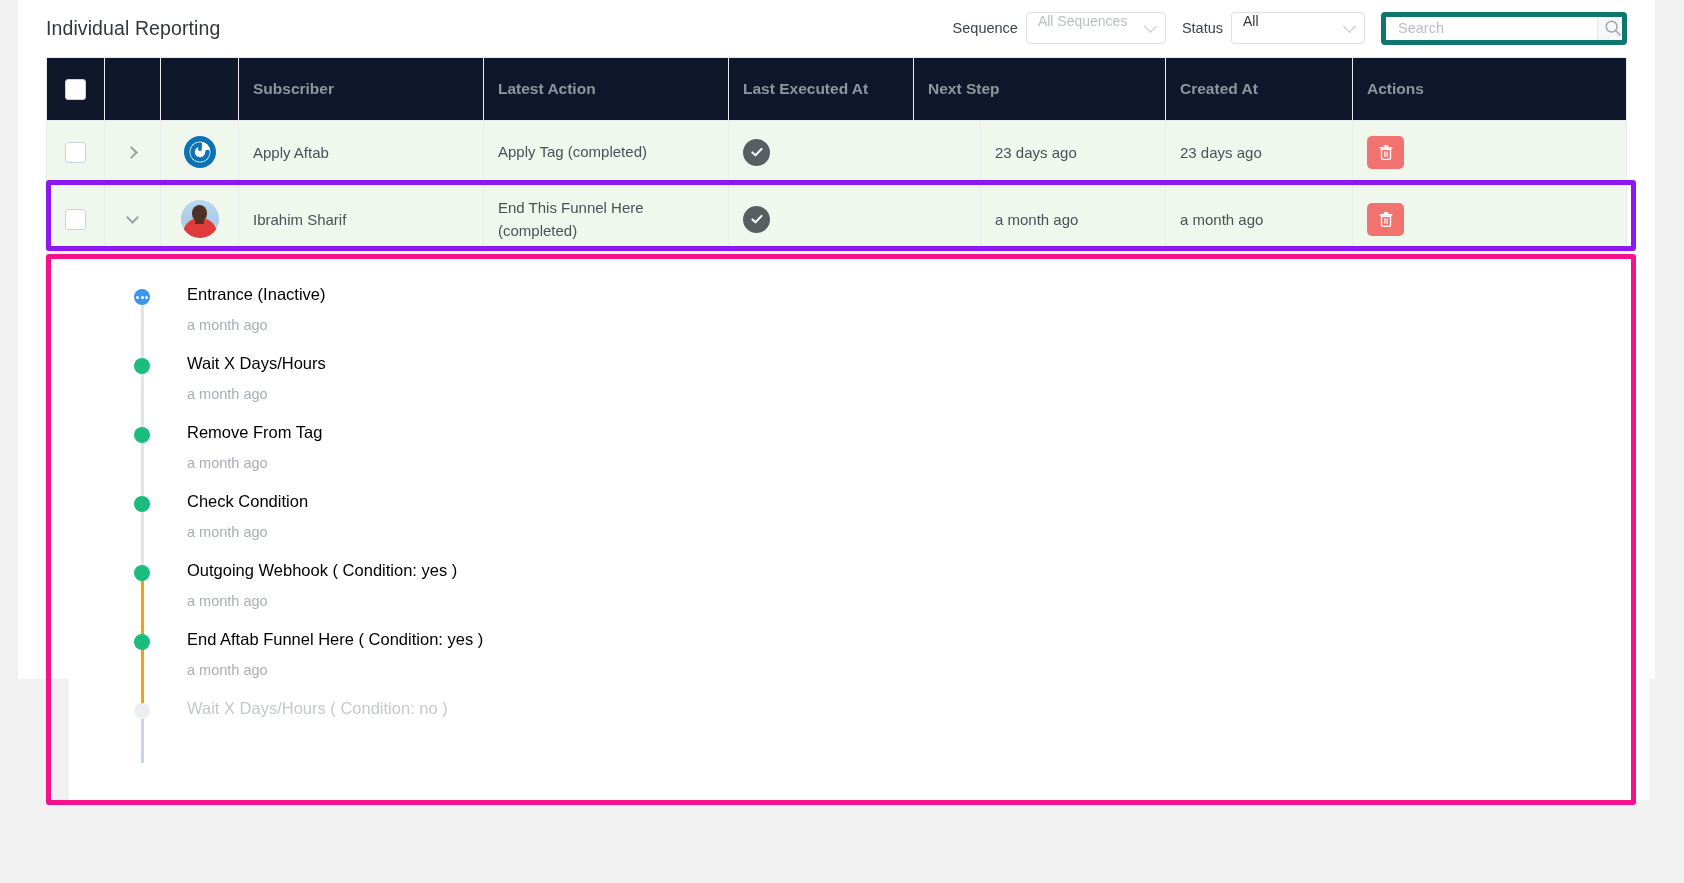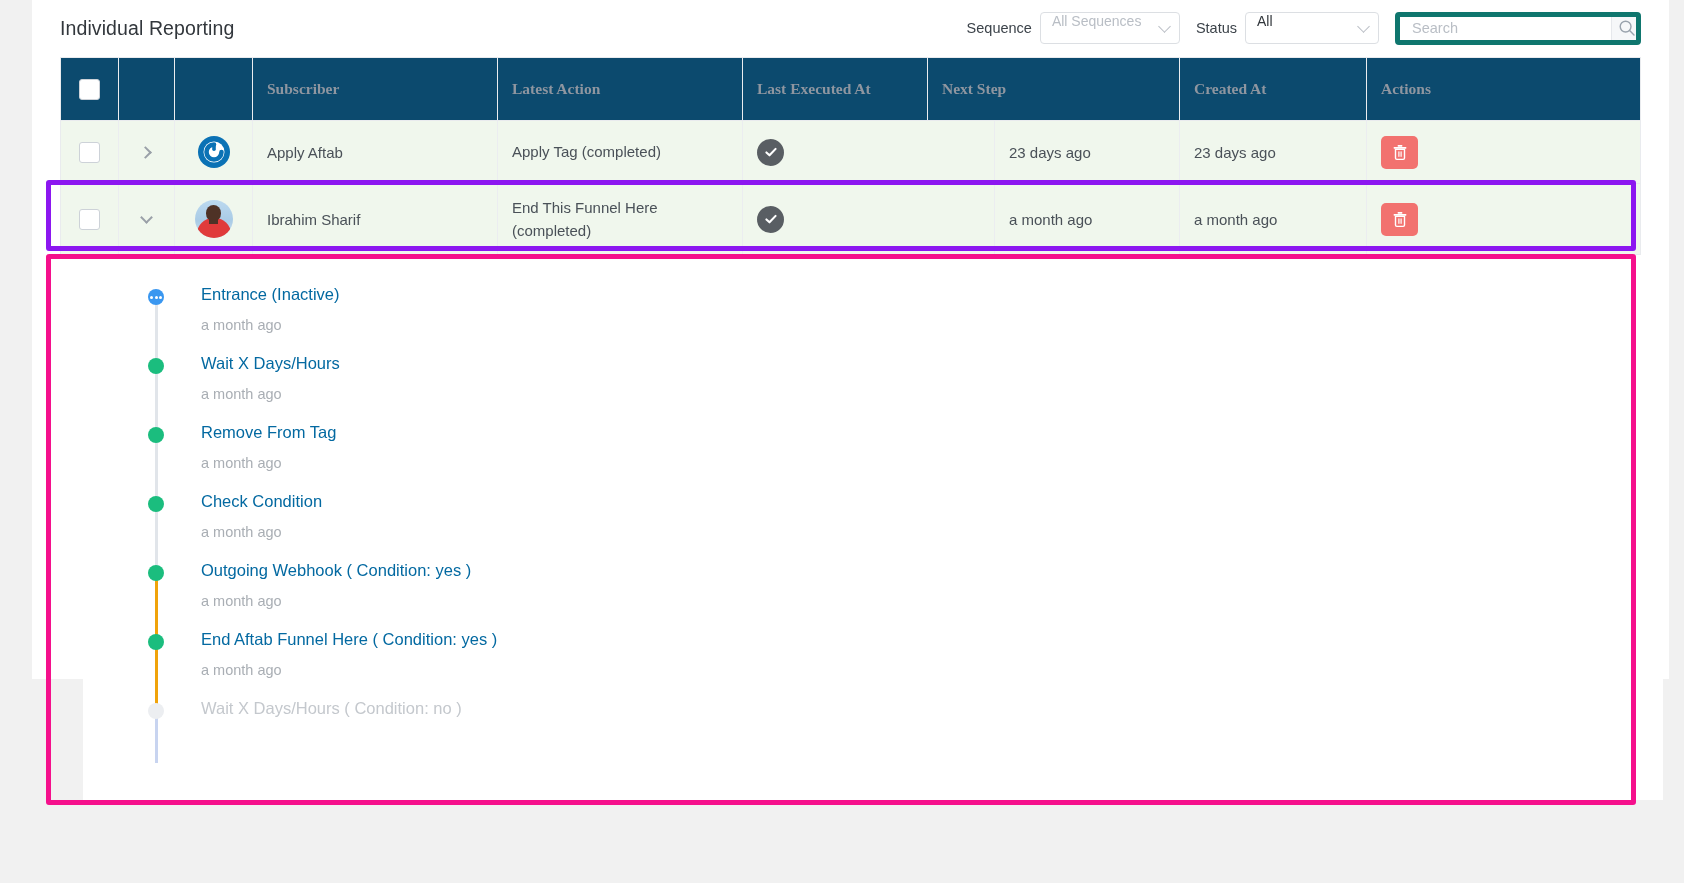--- a/index.html
+++ b/index.html
@@ -21,21 +21,21 @@
 
   
   .left-gutter {
     position: absolute;
     left: 0; top: 0;
     width: 18px; height: 883px;
     background: #f1f1f1;
   }
   .page-card {
     position: absolute;
-    left: 32px; top: 0;
+    left: 18px; top: 0;
     width: 1637px;
     height: 679px;
     background: #ffffff;
   }
   .right-gutter {
     position: absolute;
     left: 1655px; top: 0;
     width: 29px; height: 883px;
     background: #f1f1f1;
   }
@@ -141,21 +141,21 @@
     top: 57px;
     width: 1581px;
     border: 1px solid #e9ebee;
     border-bottom: none;
   }
   .trow {
     display: flex;
     align-items: stretch;
     border-bottom: 1px solid #e9ebee;
   }
-  .trow.header { background: #0c4a6e; font-family: Liberation Serif, serif; }
+  .trow.header { background: #0f172a; }
   .trow.data { background: #f0f7ed; }
 
   .cell {
     display: flex;
     align-items: center;
     padding: 0 14px;
     border-right: 1px solid #ebedf0;
     font-size: 15px;
     color: #4a5158;
   }
@@ -314,21 +314,21 @@
     display: block;
   }
   .tl-line {
     position: absolute;
     left: -1.5px;
     width: 3px;
     z-index: 1;
   }
   .tl-title {
     font-size: 16.5px;
-    color: #0369a1;
+    color: #000000;
     line-height: 1;
     padding-top: 1px;
   }
   .tl-title.muted { color: #c4c8cd; }
   .tl-time {
     font-size: 14.5px;
     color: #a9aeb4;
     margin-top: 14px;
   }
   .tl-item.has-time { height: 69px; }

